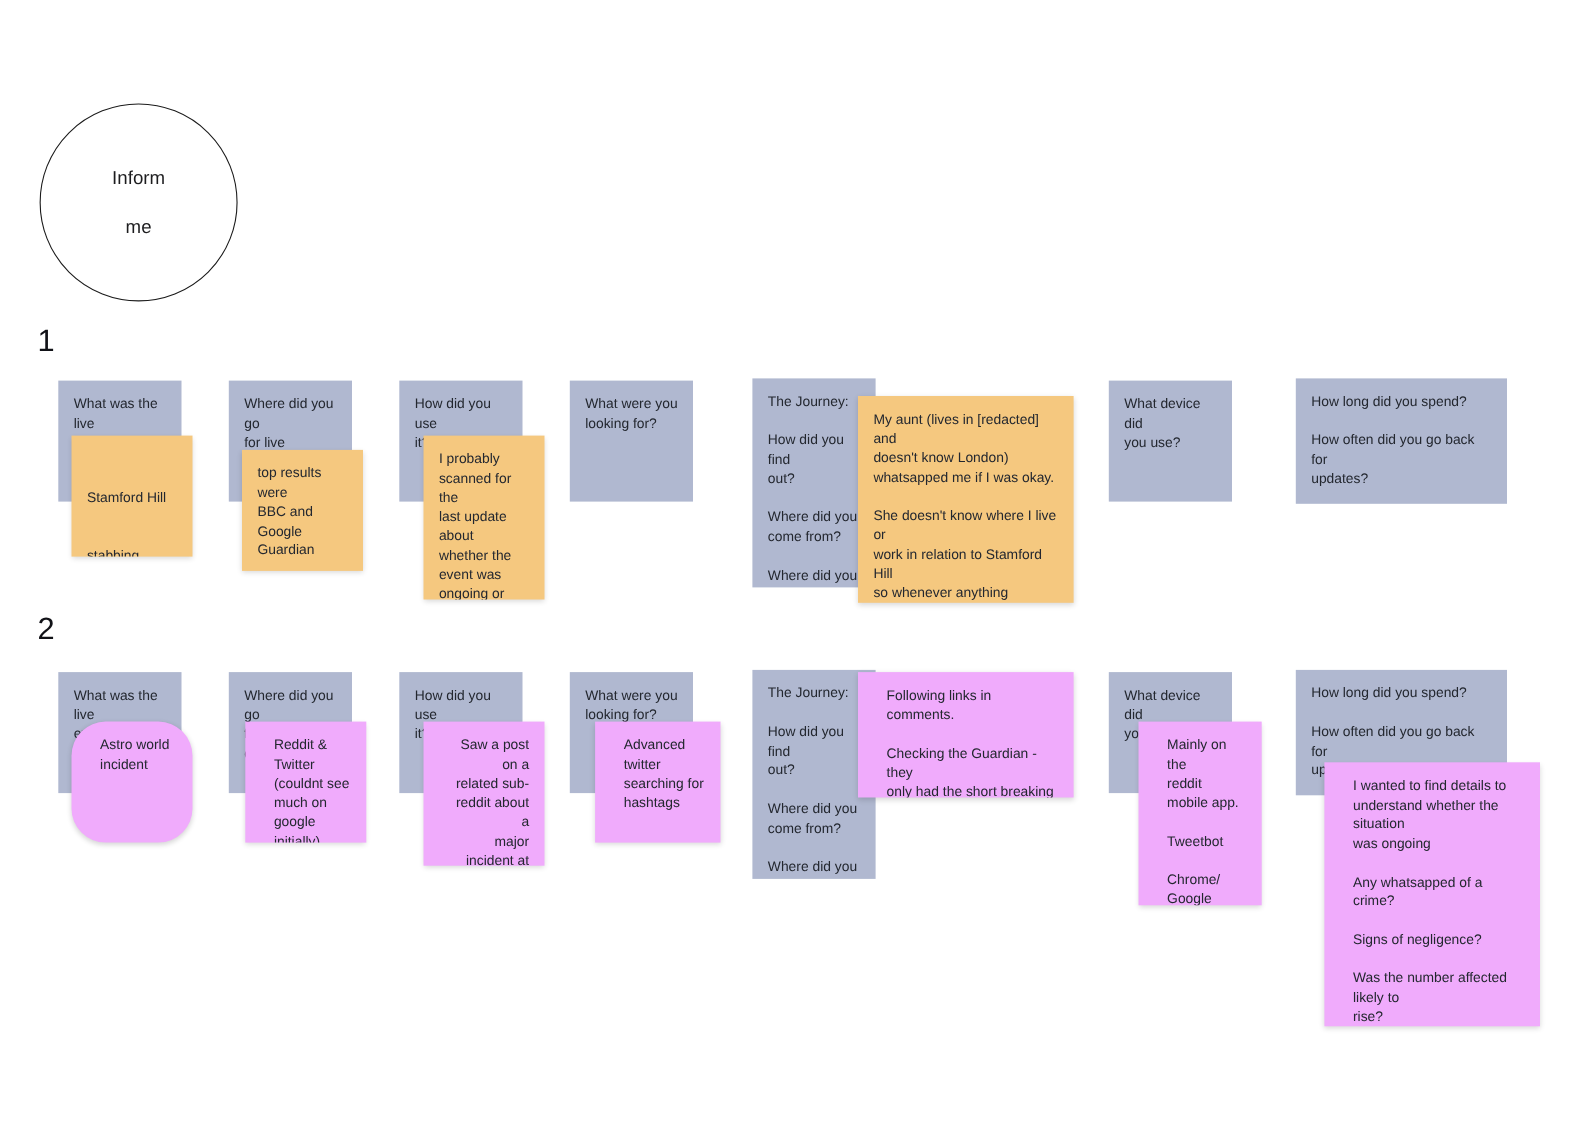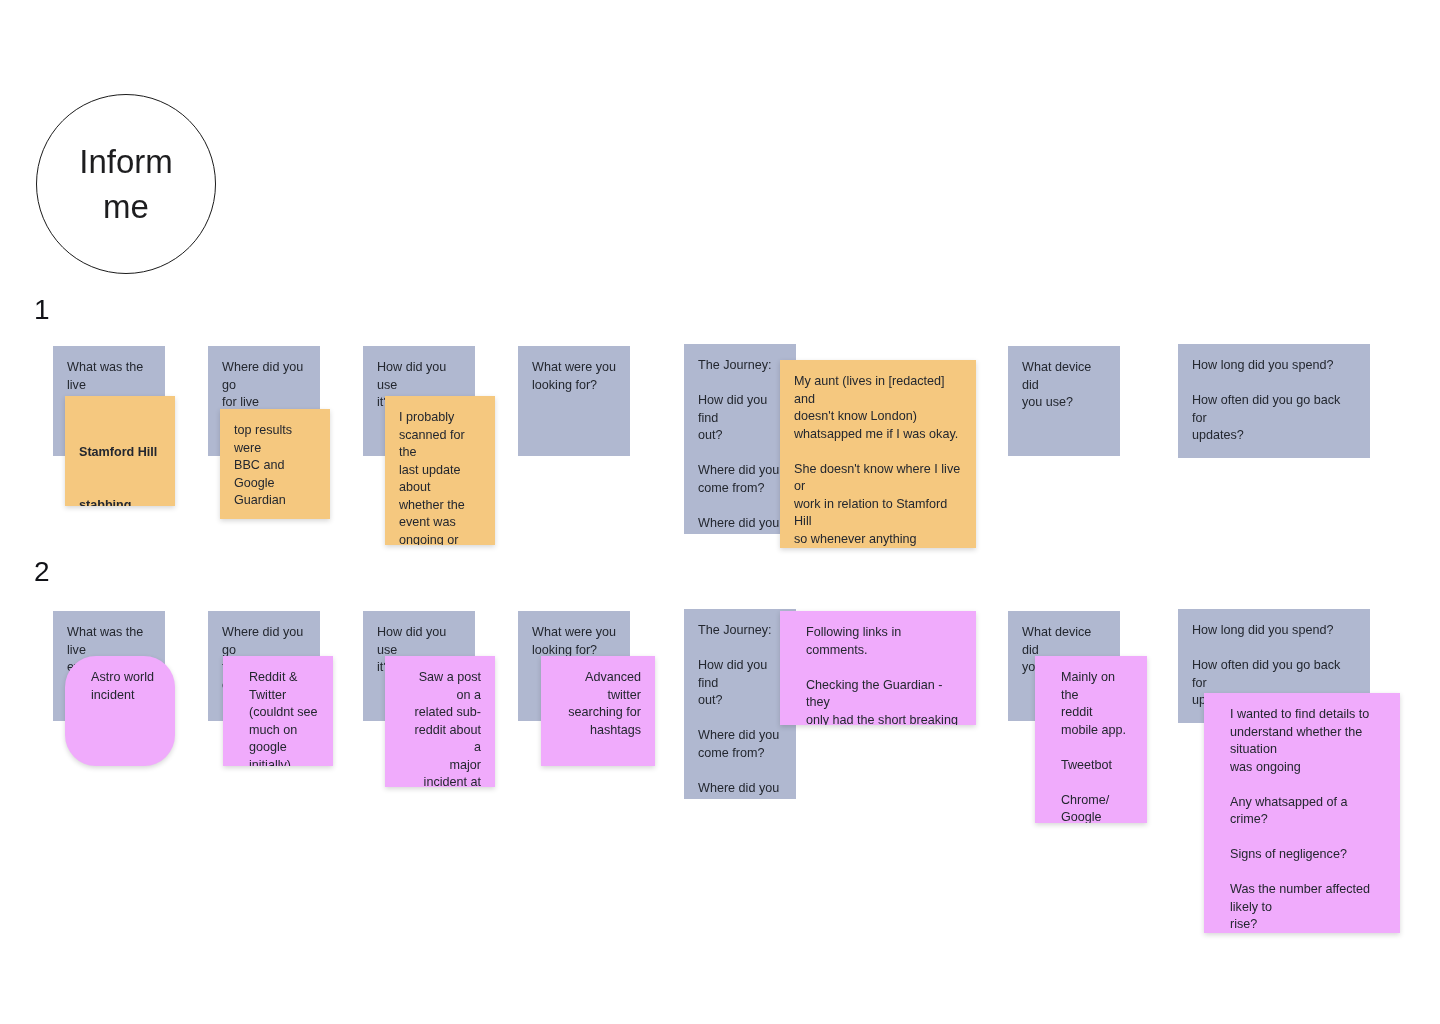--- a/index.html
+++ b/index.html
@@ -32,21 +32,21 @@
     height: 180px;
     border: 1.6px solid #1b1b1b;
     border-radius: 50%;
     display: flex;
     flex-direction: column;
     align-items: center;
     justify-content: center;
     box-sizing: border-box;
   }
   .persona-circle .persona-line {
-    font-size: 33px;
+    font-size: 17px;
     line-height: 45px;
     color: #1d1d1f;
     font-weight: 400;
     text-align: center;
   }
 
   
   .row-number {
     position: absolute;
     font-size: 28px;
@@ -93,21 +93,21 @@
   <div class="persona-circle">
     <span class="persona-line">Inform</span>
     <span class="persona-line">me</span>
   </div>
 
   <div class="row-number" style="left:34px; top:296px;">1</div>
   <div class="row-number" style="left:34px; top:558px;">2</div>
 
   <div class="note gray" style="left:53px; top:346px; width:112px; height:110px;">What was the live
 event</div>
-  <div class="note orange" style="left:65px; top:396px; width:110px; height:110px;font-weight:bold;">
+  <div class="note orange" style="left:65px; top:396px; width:110px; height:110px;">
     <span class="line">Stamford Hill</span>
     <span class="line">stabbing</span>
     
   </div>
 
   <div class="note gray" style="left:208px; top:346px; width:112px; height:110px;">Where did you go
 for live coverage?</div>
   <div class="note orange" style="left:220px; top:396px; width:110px; height:110px;margin-top:13px;">top results were
 BBC and Google
 Guardian</div>
@@ -170,21 +170,21 @@
 it?</div>
   <div class="note pink" style="left:385px; top:656px; width:110px; height:131px;text-align:right;">Saw a post on a
 related sub-
 reddit about a
 major incident at
 a concert/ festival
 in the US</div>
 
   <div class="note gray" style="left:518px; top:611px; width:112px; height:110px;">What were you
 looking for?</div>
-  <div class="note pink" style="left:541px; top:656px; width:114px; height:110px;text-align:right;">Advanced twitter
+  <div class="note pink" style="left:541px; top:656px; width:114px; height:110px;">Advanced twitter
 searching for
 hashtags</div>
 
   <div class="note gray" style="left:684px; top:609px; width:112px; height:190px;">The Journey:
 
 How did you find
 out?
 
 Where did you
 come from?

